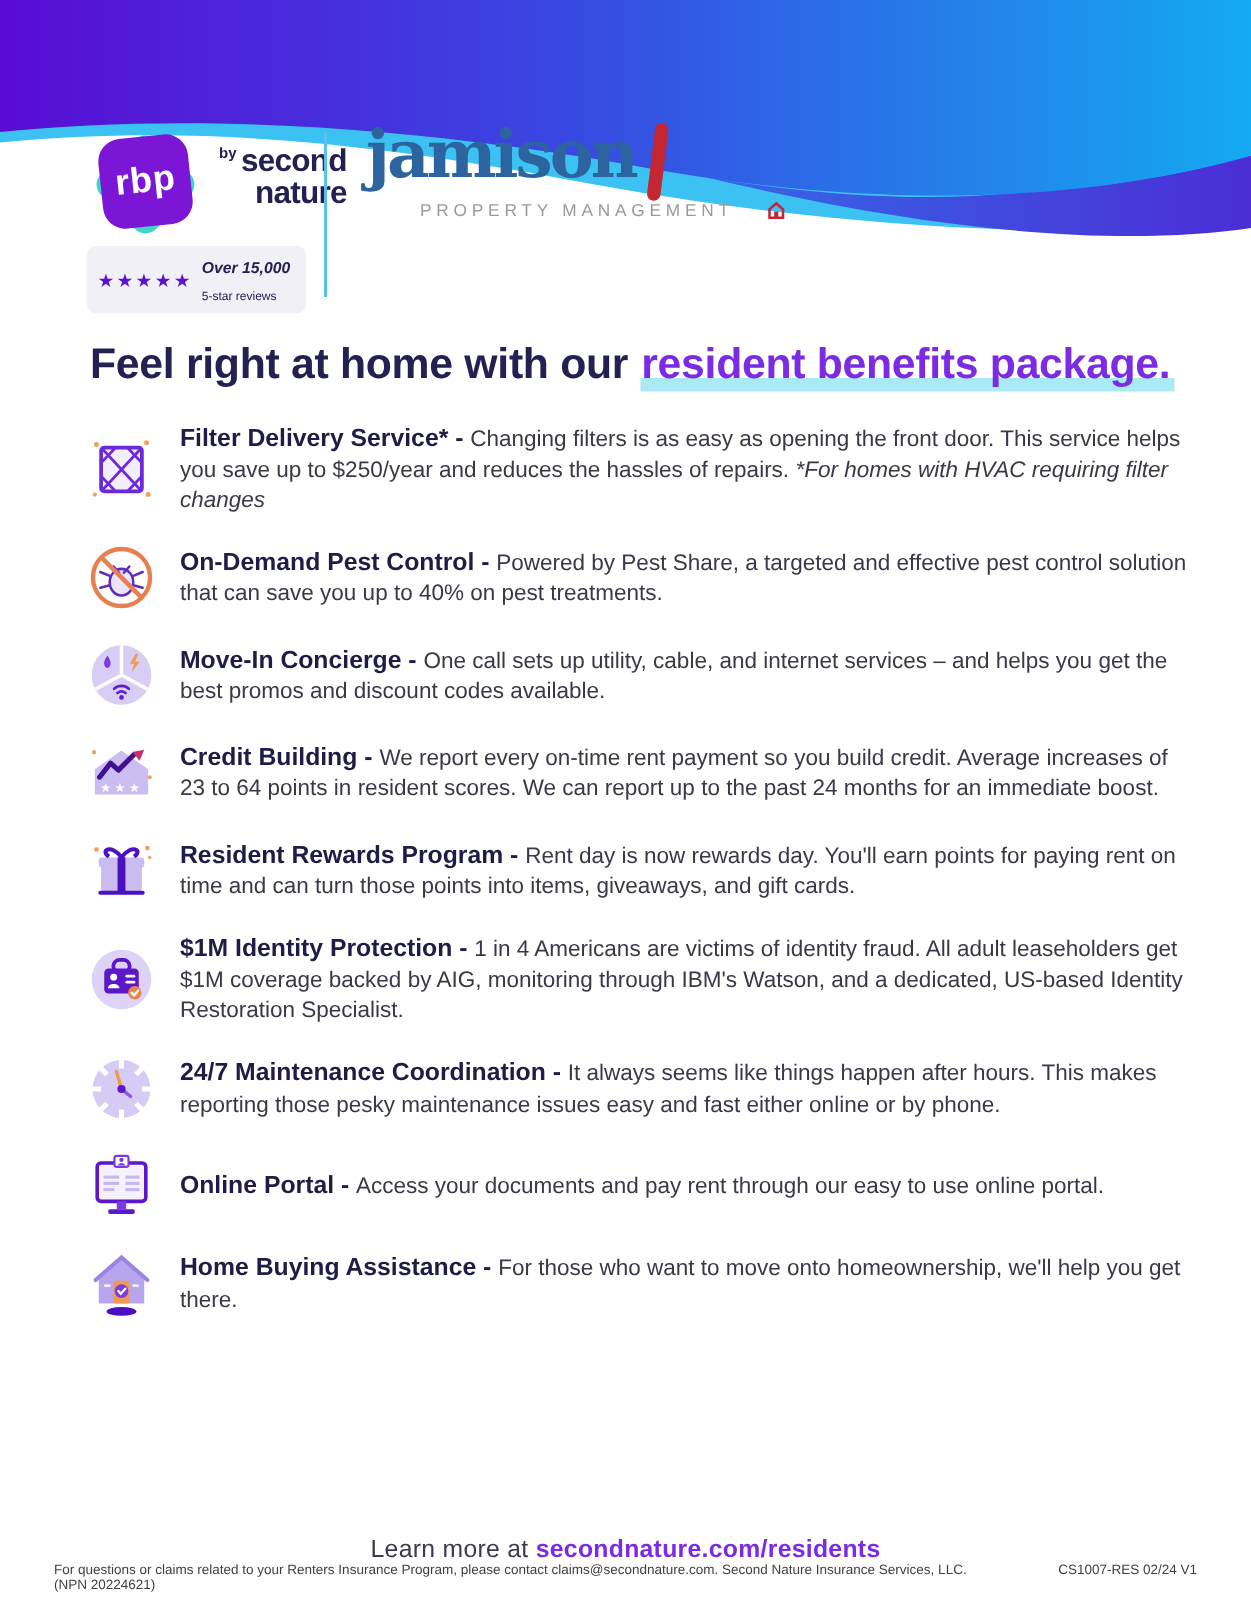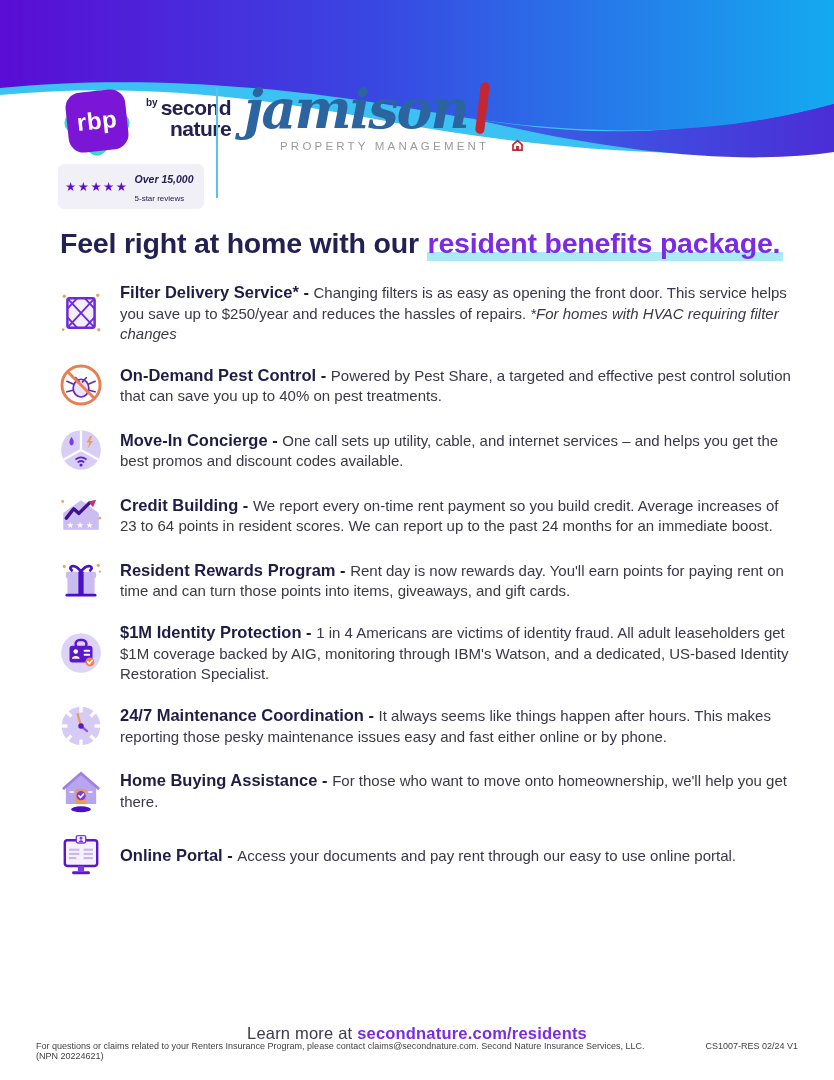--- a/index.html
+++ b/index.html
@@ -24,21 +24,21 @@
   .brand-line2{margin-left:24px;margin-top:1px;}
   .badge{position:absolute;left:0;top:78px;width:146px;background:var(--badge-bg,#f1f0f6);border-radius:6px;
          padding:5px 7px;display:flex;align-items:center;gap:6px;box-sizing:border-box;}
   .stars{color:var(--star-purple,#5b0fd0);font-size:12.5px;letter-spacing:1.5px;white-space:nowrap;}
   .badge-text{line-height:1.1;}
   .badge-line1{font-weight:700;font-size:10.5px;color:var(--navy,#232052);font-style:italic;}
   .badge-line2{font-size:8px;color:var(--navy,#232052);}
   .divider{position:absolute;left:158px;top:2px;width:2px;height:110px;background:var(--divider-blue,#56c3ee);}
   .jamison{position:absolute;left:186px;top:-6px;}
   .jamison-top{display:flex;align-items:flex-start;}
-  .jamison-script{font-family:"DejaVu Serif",serif;font-style:italic;font-weight:700;font-size:54px;
+  .jamison-script{font-family:"DejaVu Serif",serif;font-weight:700;font-size:44px;
                   color:var(--jamison-blue,#2b649e);letter-spacing:-2px;line-height:1.1;}
   .exclaim-bar{width:9px;height:52px;background:var(--jamison-red,#c22733);border-radius:5px;
                transform:rotate(7deg);margin-left:10px;margin-top:2px;}
   .jamison-tagline{display:flex;align-items:center;gap:22px;margin-top:0;margin-left:36px;}
   .tagline-text{font-size:11.5px;letter-spacing:3.2px;color:var(--tagline-gray,#9a9a9a);}
 
   
   .headline{position:absolute;top:227px;left:60px;margin:0;font-size:28.5px;font-weight:600;
             color:var(--navy,#232052);letter-spacing:-.2px;white-space:nowrap;text-align:center;}
   .headline-highlight{color:var(--accent-purple,#7b2be4);font-weight:700;
@@ -233,53 +233,53 @@
             <line x1="22" y1="22" x2="27.8" y2="26.8" stroke="#8a5ae0" stroke-width="2.2" stroke-linecap="round"></line>
             <circle cx="22" cy="22" r="2.6" fill="#5b17c9"></circle>
           </svg>
         </span>
       <p class="benefit-text"><strong class="benefit-title">24/7 Maintenance Coordination</strong><strong class="benefit-sep"> - </strong><span>It always seems like things happen after hours. This makes reporting those pesky maintenance issues easy and fast either online or by phone.</span><em class="benefit-note"></em></p>
     </div>
 
     <div class="benefit">
       <span class="benefit-icon">
           <svg viewBox="0 0 44 44">
-            <ellipse cx="22" cy="39.5" rx="9.5" ry="2.8" fill="#4a10c2"></ellipse>
-            <path d="M7.5 18.5 L22 6 L36.5 18.5 V34.5 H7.5 Z" fill="#b9a5ee"></path>
-            <path d="M5.5 19.5 L22 5 L38.5 19.5" fill="none" stroke="#9d82e6" stroke-width="2.6" stroke-linecap="round"></path>
-            <rect x="17" y="20" width="10" height="14.5" rx="1.5" fill="#ef9a52"></rect>
-            <circle cx="22" cy="26.5" r="4.4" fill="#7a3be0"></circle>
-            <path d="M20 26.5 l1.5 1.7 l2.9 -3.2" stroke="#ffffff" stroke-width="1.5" fill="none" stroke-linecap="round"></path>
-            <path d="M11 23 h4 M29 23 h4" stroke="#ffffff" stroke-width="1.4"></path>
-          </svg>
-        </span>
-      <p class="benefit-text"><strong class="benefit-title">Home Buying Assistance</strong><strong class="benefit-sep"> - </strong><span>For those who want to move onto homeownership, we'll help you get there.</span><em class="benefit-note"></em></p>
-    </div>
-
-    <div class="benefit">
-      <span class="benefit-icon">
-          <svg viewBox="0 0 44 44">
             <rect x="6.5" y="7" width="31" height="24.5" rx="2.5" fill="#f6f2fd" stroke="#5b17c9" stroke-width="2.3"></rect>
             <rect x="19" y="31.5" width="6" height="5" fill="#7a3be0"></rect>
             <rect x="13.5" y="36.5" width="17" height="3" rx="1.3" fill="#5b17c9"></rect>
             <g fill="#c7b6f0">
               <rect x="10.5" y="15" width="10" height="2"></rect>
               <rect x="10.5" y="19" width="10" height="2"></rect>
               <rect x="10.5" y="23" width="7" height="2"></rect>
               <rect x="24.5" y="15" width="9" height="2"></rect>
               <rect x="24.5" y="19" width="9" height="2"></rect>
               <rect x="24.5" y="23" width="9" height="2"></rect>
             </g>
             <rect x="17.5" y="2.5" width="9" height="7" rx="1.5" fill="#ffffff" stroke="#7a3be0" stroke-width="1.4"></rect>
             <circle cx="22" cy="5" r="1.4" fill="#7a3be0"></circle>
             <path d="M19.8 8.6 c0 -2.2 4.4 -2.2 4.4 0 Z" fill="#7a3be0"></path>
           </svg>
         </span>
       <p class="benefit-text"><strong class="benefit-title">Online Portal</strong><strong class="benefit-sep"> - </strong><span>Access your documents and pay rent through our easy to use online portal.</span><em class="benefit-note"></em></p>
     </div>
+
+    <div class="benefit">
+      <span class="benefit-icon">
+          <svg viewBox="0 0 44 44">
+            <ellipse cx="22" cy="39.5" rx="9.5" ry="2.8" fill="#4a10c2"></ellipse>
+            <path d="M7.5 18.5 L22 6 L36.5 18.5 V34.5 H7.5 Z" fill="#b9a5ee"></path>
+            <path d="M5.5 19.5 L22 5 L38.5 19.5" fill="none" stroke="#9d82e6" stroke-width="2.6" stroke-linecap="round"></path>
+            <rect x="17" y="20" width="10" height="14.5" rx="1.5" fill="#ef9a52"></rect>
+            <circle cx="22" cy="26.5" r="4.4" fill="#7a3be0"></circle>
+            <path d="M20 26.5 l1.5 1.7 l2.9 -3.2" stroke="#ffffff" stroke-width="1.5" fill="none" stroke-linecap="round"></path>
+            <path d="M11 23 h4 M29 23 h4" stroke="#ffffff" stroke-width="1.4"></path>
+          </svg>
+        </span>
+      <p class="benefit-text"><strong class="benefit-title">Home Buying Assistance</strong><strong class="benefit-sep"> - </strong><span>For those who want to move onto homeownership, we'll help you get there.</span><em class="benefit-note"></em></p>
+    </div>
   </section>
 
   <div class="learn-more"><span>Learn more at </span><a href="#">secondnature.com/residents</a></div>
 
   <div class="page-footer">
     <span style="max-width:620px;">For questions or claims related to your Renters Insurance Program, please contact claims@secondnature.com. Second Nature Insurance Services, LLC. (NPN 20224621)</span>
     <span>CS1007-RES 02/24 V1</span>
   </div>
 
 </div>

